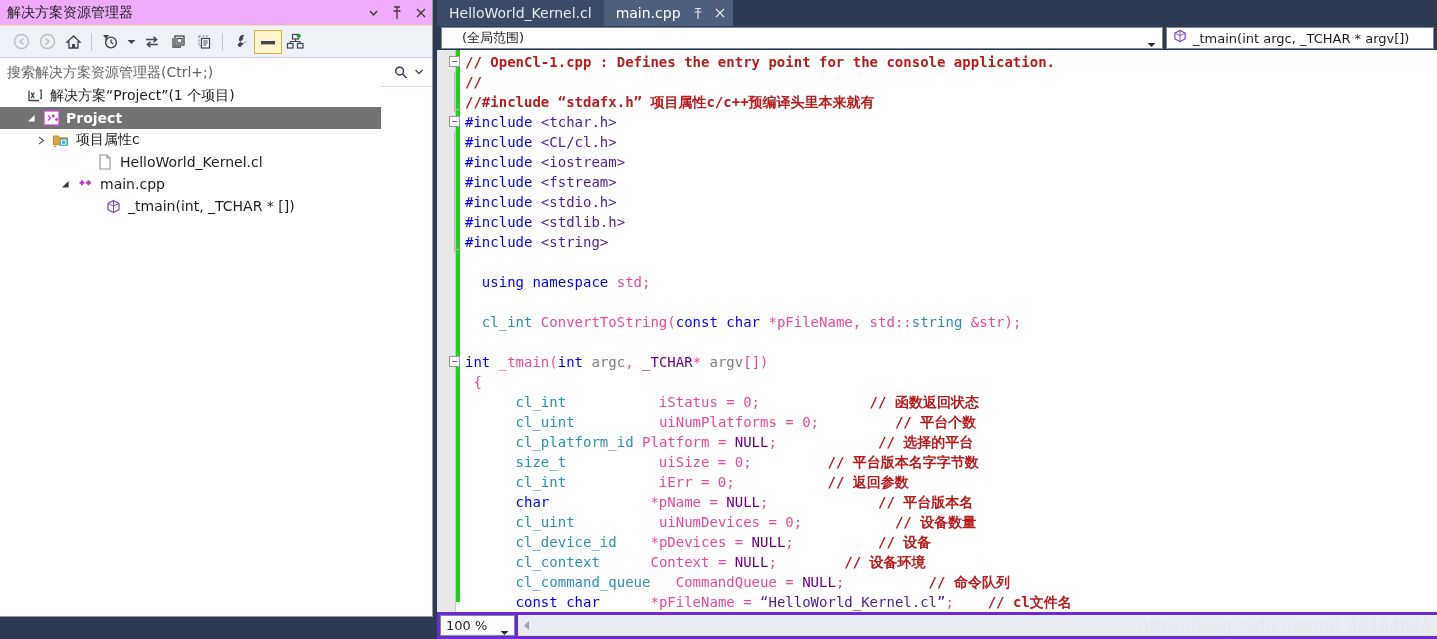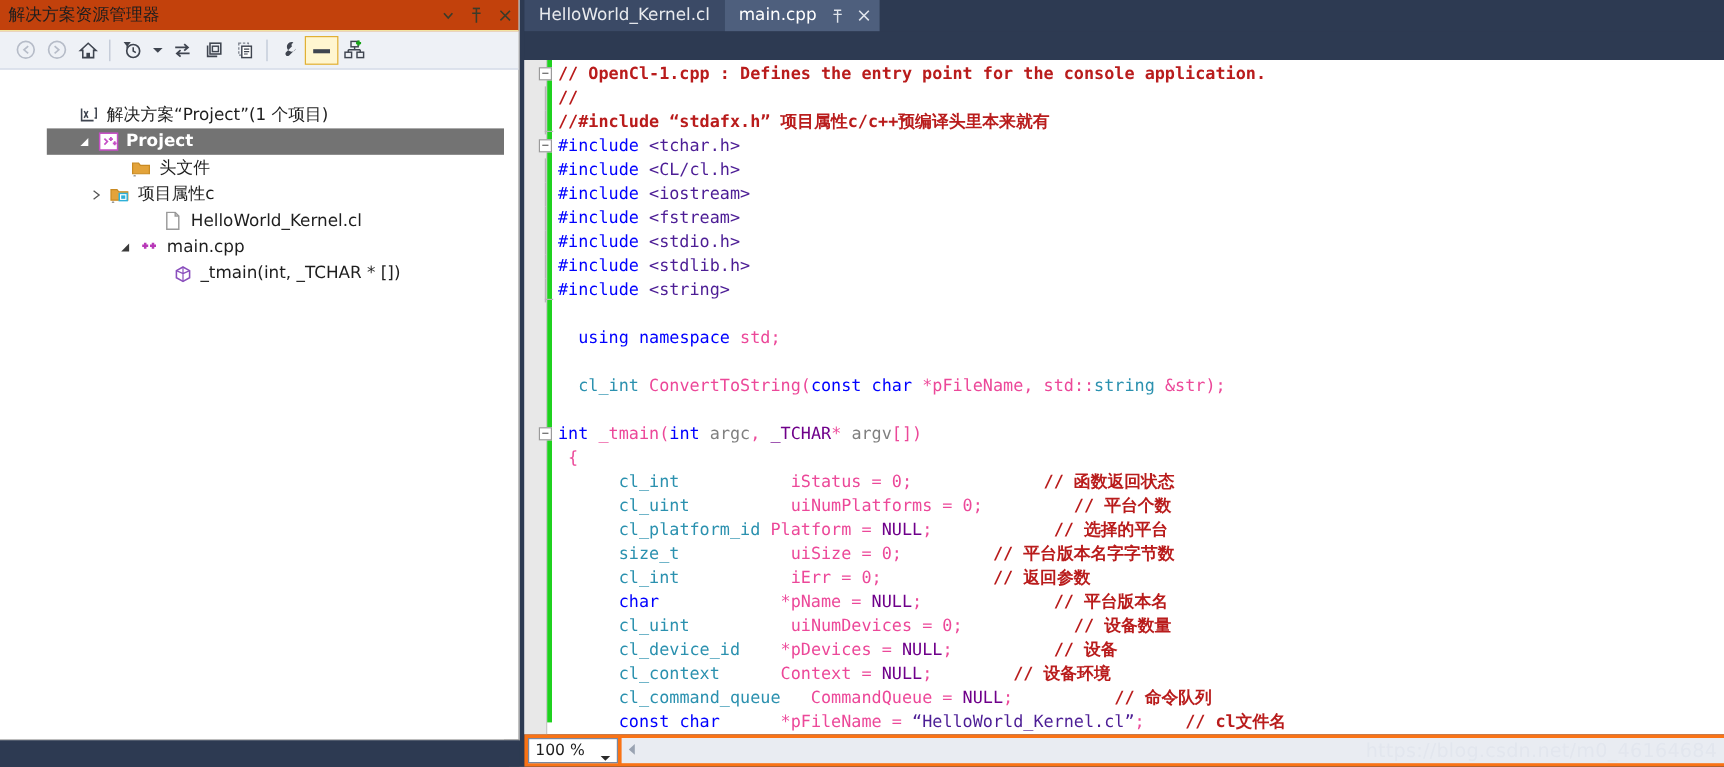--- a/index.html
+++ b/index.html
@@ -18,21 +18,21 @@
     box-sizing:border-box;
   }
   .se-inner{
     position:absolute;left:0;top:0;width:433px;height:617px;
     background:#ffffff;
     border:1px solid #9a9a9a;
     border-left:none;border-top:none;
     box-sizing:border-box;
   }
   .se-title{
-    position:relative;height:25px;background:#c2410c;
+    position:relative;height:25px;background:#f0abfc;
     display:flex;align-items:center;
     border-bottom:1px solid #f2e3a0;
   }
   .se-title-text{
     font-size:14px;color:#1e1e1e;padding-left:7px;
     font-family:"DejaVu Sans","Liberation Sans",sans-serif;
     letter-spacing:0px;white-space:nowrap;
   }
   .se-title-btns{
     position:absolute;right:4px;top:0;height:25px;
@@ -60,21 +60,21 @@
   }
   .se-search input{
     border:none;outline:none;background:transparent;
     font-size:14px;color:#1e1e1e;padding-left:7px;width:370px;
     font-family:"DejaVu Sans","Liberation Sans",sans-serif;
   }
   .se-search input::placeholder{color:#646464;opacity:1;}
   .se-search-icons{position:absolute;right:6px;top:0;height:28px;display:flex;align-items:center;gap:4px;}
 
   
-  .tree{position:absolute;left:0;top:85px;width:381px;height:531px;background:#ffffff;overflow:hidden;padding-left:39px;}
+  .tree{position:absolute;left:0;top:85px;width:381px;height:531px;background:#ffffff;overflow:hidden;}
   .row{
     height:22px;display:flex;align-items:center;white-space:nowrap;
     font-size:14px;color:#1e1e1e;
     font-family:"DejaVu Sans","Liberation Sans",sans-serif;
   }
   .row.sel{background:#737373;color:#ffffff;font-weight:bold;}
   .row .arrow{width:18px;display:flex;align-items:center;justify-content:center;flex:0 0 18px;}
   .row .ico{width:22px;display:flex;align-items:center;justify-content:center;flex:0 0 22px;}
   .row .lbl{padding-left:4px;}
 
@@ -140,21 +140,21 @@
   .k{color:#0000ff;}      
   .t{color:#2b91af;}      
   .s{color:#4c1d95;}      
   .c{color:#b91c1c;font-weight:bold;}      
   .m{color:#6f008a;}      
   .p{color:#808080;}      
   .n{color:#ec4899;}      
 
   
   .hscroll{
-    position:absolute;left:0;top:612px;width:1000px;height:27px;background:#f97316;
+    position:absolute;left:0;top:612px;width:1000px;height:27px;background:#6d28d9;
   }
   .zoombox{
     position:absolute;left:3px;top:3px;width:75px;height:21px;background:#ffffff;
     border:1px solid #7a88a0;box-sizing:border-box;display:flex;align-items:center;
   }
   .zoombox .z{font-size:13px;color:#1e1e1e;padding-left:5px;
     font-family:"DejaVu Sans","Liberation Sans",sans-serif;}
   .zoombox .caret{position:absolute;right:5px;top:6px;}
   .hbar{
     position:absolute;left:81px;top:3px;width:919px;height:21px;background:#e9ecf2;
@@ -268,20 +268,36 @@
           <svg width="19" height="17" viewBox="0 0 19 17">
               <rect x="6.5" y="1.5" width="6" height="4.5" fill="none" stroke="#3f4550" stroke-width="1.2"></rect>
               <rect x="1.5" y="10.5" width="5.5" height="4.5" fill="none" stroke="#3f4550" stroke-width="1.2"></rect>
               <rect x="11.5" y="10.5" width="5.5" height="4.5" fill="none" stroke="#3f4550" stroke-width="1.2"></rect>
               <path d="M9.5 6 L9.5 8.5 M4.2 8.5 L14.2 8.5 M4.2 8.5 L4.2 10.5 M14.2 8.5 L14.2 10.5" stroke="#3f4550" stroke-width="1.2" fill="none"></path>
               <path d="M12.8 0.8 L12.8 5 M10.7 2.9 L14.9 2.9" stroke="#17a317" stroke-width="1.9"></path>
             </svg>
         </span>
       </div>
 
+      <div class="se-search">
+        <input type="text" placeholder="搜索解决方案资源管理器(Ctrl+;)" style="">
+        <span class="se-search-icons">
+          <span class="tbtn">
+            <svg width="15" height="15" viewBox="0 0 15 15">
+                <circle cx="6" cy="6" r="4.2" fill="none" stroke="#2b3a55" stroke-width="1.5"></circle>
+                <path d="M9.2 9.2 L13.4 13.4" stroke="#2b3a55" stroke-width="1.6"></path>
+              </svg>
+          </span>
+          <span class="tbtn">
+            <svg width="8" height="6" viewBox="0 0 8 6">
+                <path d="M0.5 1 L4 4.6 L7.5 1" fill="none" stroke="#2b3a55" stroke-width="1.2"></path>
+              </svg>
+          </span>
+        </span>
+      </div>
 
       <div class="tree">
 
         <div class="row" style="padding-left:6px">
           <span class="arrow"></span>
           <span class="ico">
             <svg width="16" height="15" viewBox="0 0 16 15">
                 <path d="M2 1.5 L2 11.5 L12 11.5" fill="none" stroke="#3f4550" stroke-width="1.3"></path>
                 <path d="M12.8 1.2 L14.2 1.2 L14.2 9.4 L12.8 9.4" fill="none" stroke="#3f4550" stroke-width="1.3"></path>
                 <path d="M4.2 3.5 L7.2 9.2 M7.2 3.5 L4.2 9.2" stroke="#3f4550" stroke-width="1.3"></path>
@@ -300,30 +316,20 @@
             <svg width="17" height="16" viewBox="0 0 17 16">
                 <rect x="1" y="1" width="15" height="14" fill="#ffffff" stroke="#c64fc6" stroke-width="1.3"></rect>
                 <path d="M5 5.5 L7.5 8 L5 10.5" fill="none" stroke="#c64fc6" stroke-width="1.4"></path>
                 <path d="M10.4 4.2 L10.4 7.6 M8.7 5.9 L12.1 5.9" stroke="#c64fc6" stroke-width="1.5"></path>
                 <path d="M13.6 7.8 L13.6 11 M12 9.4 L15.2 9.4" stroke="#c64fc6" stroke-width="1.5"></path>
               </svg>
           </span>
           <span class="lbl">Project</span>
         </div>
 
-        <div class="row" style="padding-left:50px">
-          <span class="arrow"></span>
-          <span class="ico">
-            <svg width="18" height="15" viewBox="0 0 18 15">
-                <path d="M1.5 3 L6.5 3 L8 4.8 L15.5 4.8 L15.5 11.8 L1.5 11.8 Z" fill="#e3a33a" stroke="#c98a22" stroke-width="1"></path>
-                <path d="M3.2 12.8 L3.2 14 M2.2 13.6 L4.2 13.6" stroke="#9a9a9a" stroke-width="1"></path>
-              </svg>
-          </span>
-          <span class="lbl">头文件</span>
-        </div>
 
         <div class="row" style="padding-left:32px">
           <span class="arrow">
             <svg width="9" height="9" viewBox="0 0 9 9">
                 <path d="M2 1 L6.6 4.5 L2 8" fill="none" stroke="#555555" stroke-width="1.1"></path>
               </svg>
           </span>
           <span class="ico">
             <svg width="18" height="15" viewBox="0 0 18 15">
                 <path d="M1.5 3 L6.5 3 L8 4.8 L15.5 4.8 L15.5 11.8 L1.5 11.8 Z" fill="#e3a33a" stroke="#c98a22" stroke-width="1"></path>
@@ -396,20 +402,39 @@
           </span>
           <span class="tbtn">
             <svg width="12" height="12" viewBox="0 0 12 12">
                 <path d="M2 2 L10 10 M10 2 L2 10" stroke="#dfe4ec" stroke-width="1.3"></path>
               </svg>
           </span>
         </span>
       </div>
     </div>
 
+    <div class="scopebar">
+      <div class="scope-left">
+        <span class="txt">(全局范围)</span>
+        <span class="caret">
+          <svg width="9" height="6" viewBox="0 0 9 6">
+              <path d="M0.5 1 L4.5 5 L8.5 1" fill="#2b2b2b"></path>
+            </svg>
+        </span>
+      </div>
+      <div class="scope-right">
+        <span>
+          <svg width="14" height="14" viewBox="0 0 15 15">
+              <path d="M7.5 1.5 L13 4.5 L13 10.5 L7.5 13.5 L2 10.5 L2 4.5 Z" fill="none" stroke="#8a4fbd" stroke-width="1.3"></path>
+              <path d="M7.5 1.5 L7.5 7 L2 4.5 M7.5 7 L13 4.5 M7.5 7 L7.5 13.5" fill="none" stroke="#8a4fbd" stroke-width="1"></path>
+            </svg>
+        </span>
+        <span class="txt">_tmain(int argc, _TCHAR * argv[])</span>
+      </div>
+    </div>
 
     <div class="code-area">
       <div class="gutter-sel"></div>
       <div class="changebar"></div>
       <div class="code" id="code"><div class="cl"><span class="fold">−</span><span class="c">// OpenCl-1.cpp : Defines the entry point for the console application.</span></div><span class="vline" style="top: 20px; height: 20px;"></span><div class="cl"><span class="c">//</span></div><span class="vline" style="top: 40px; height: 20px;"></span><span class="hs" style="top: 57px;"></span><div class="cl"><span class="c">//#include “stdafx.h” 项目属性c/c++预编译头里本来就有</span></div><div class="cl"><span class="fold">−</span><span class="k">#include </span><span class="s">&lt;tchar.h&gt;</span></div><span class="vline" style="top: 80px; height: 20px;"></span><div class="cl"><span class="k">#include </span><span class="s">&lt;CL/cl.h&gt;</span></div><span class="vline" style="top: 100px; height: 20px;"></span><div class="cl"><span class="k">#include </span><span class="s">&lt;iostream&gt;</span></div><span class="vline" style="top: 120px; height: 20px;"></span><div class="cl"><span class="k">#include </span><span class="s">&lt;fstream&gt;</span></div><span class="vline" style="top: 140px; height: 20px;"></span><div class="cl"><span class="k">#include </span><span class="s">&lt;stdio.h&gt;</span></div><span class="vline" style="top: 160px; height: 20px;"></span><div class="cl"><span class="k">#include </span><span class="s">&lt;stdlib.h&gt;</span></div><span class="vline" style="top: 180px; height: 20px;"></span><span class="hs" style="top: 197px;"></span><div class="cl"><span class="k">#include </span><span class="s">&lt;string&gt;</span></div><div class="cl">&nbsp;</div><div class="cl"><span class="n">  </span><span class="k">using namespace</span><span class="n"> std;</span></div><div class="cl">&nbsp;</div><div class="cl"><span class="n">  </span><span class="t">cl_int</span><span class="n"> ConvertToString(</span><span class="k">const</span><span class="n"> </span><span class="k">char</span><span class="n"> *pFileName, std::</span><span class="t">string</span><span class="n"> &amp;str);</span></div><div class="cl">&nbsp;</div><div class="cl"><span class="fold">−</span><span class="k">int</span><span class="n"> _tmain(</span><span class="k">int</span><span class="n"> </span><span class="p">argc</span><span class="n">, </span><span class="m">_TCHAR</span><span class="n">* </span><span class="p">argv</span><span class="n">[])</span></div><div class="cl"><span class="n"> {</span></div><div class="cl"><span class="n">      </span><span class="t">cl_int</span><span class="n">           iStatus = 0;             </span><span class="c">// 函数返回状态</span></div><div class="cl"><span class="n">      </span><span class="t">cl_uint</span><span class="n">          uiNumPlatforms = 0;         </span><span class="c">// 平台个数</span></div><div class="cl"><span class="n">      </span><span class="t">cl_platform_id</span><span class="n"> Platform = </span><span class="m">NULL</span><span class="n">;            </span><span class="c">// 选择的平台</span></div><div class="cl"><span class="n">      </span><span class="t">size_t</span><span class="n">           uiSize = 0;         </span><span class="c">// 平台版本名字字节数</span></div><div class="cl"><span class="n">      </span><span class="t">cl_int</span><span class="n">           iErr = 0;           </span><span class="c">// 返回参数</span></div><div class="cl"><span class="n">      </span><span class="k">char</span><span class="n">            *pName = </span><span class="m">NULL</span><span class="n">;             </span><span class="c">// 平台版本名</span></div><div class="cl"><span class="n">      </span><span class="t">cl_uint</span><span class="n">          uiNumDevices = 0;           </span><span class="c">// 设备数量</span></div><div class="cl"><span class="n">      </span><span class="t">cl_device_id</span><span class="n">    *pDevices = </span><span class="m">NULL</span><span class="n">;          </span><span class="c">// 设备</span></div><div class="cl"><span class="n">      </span><span class="t">cl_context</span><span class="n">      Context = </span><span class="m">NULL</span><span class="n">;        </span><span class="c">// 设备环境</span></div><div class="cl"><span class="n">      </span><span class="t">cl_command_queue</span><span class="n">   CommandQueue = </span><span class="m">NULL</span><span class="n">;          </span><span class="c">// 命令队列</span></div><div class="cl"><span class="n">      </span><span class="k">const char</span><span class="n">      *pFileName = </span><span class="s">“HelloWorld_Kernel.cl”</span><span class="n">;    </span><span class="c">// cl文件名</span></div></div>
     </div>
 
     <div class="hscroll">
       <div class="zoombox">
         <span class="z">100 %</span>

